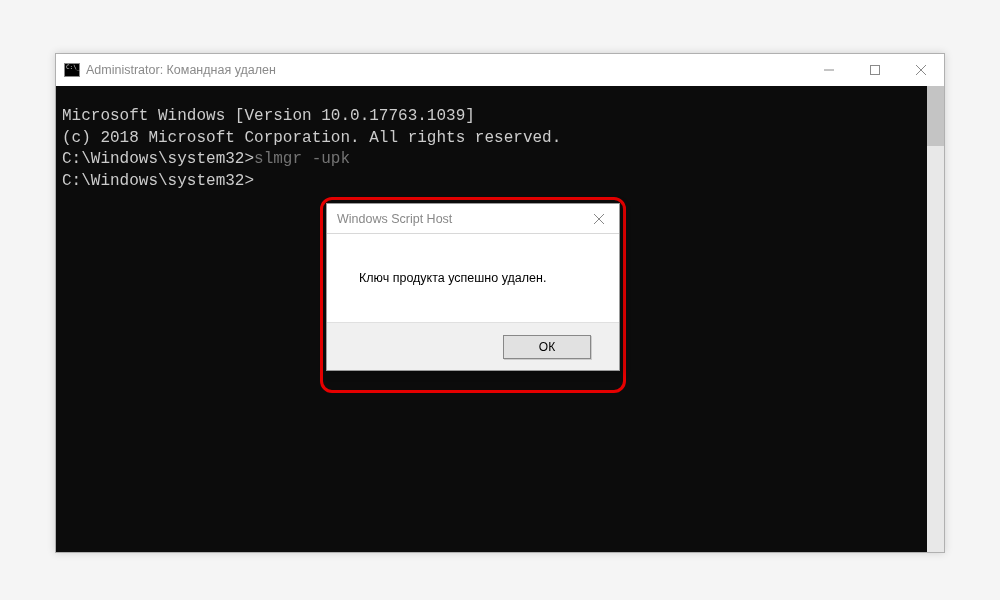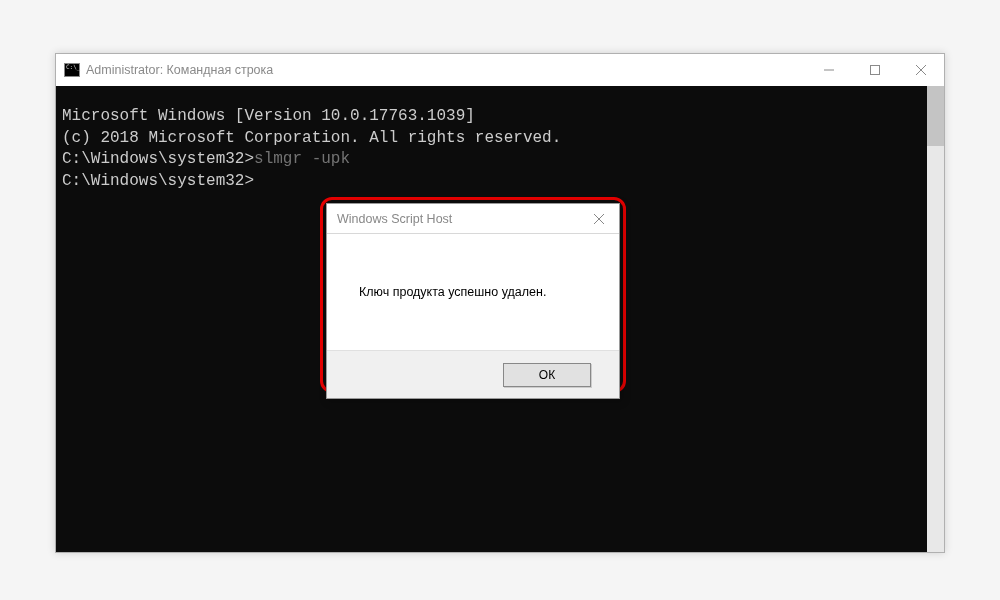--- a/index.html
+++ b/index.html
@@ -99,21 +99,21 @@
       border-radius: 12px;
       background: transparent;
       pointer-events: none;
       z-index: 5;
     }
     .dialog {
       position: absolute;
       left: 326px;
       top: 203px;
       width: 294px;
-      height: 196px;
+      height: 168px;
       background: #f0f0f0;
       border: 1px solid #9a9a9a;
       box-shadow: 2px 2px 8px rgba(0,0,0,0.3);
       z-index: 10;
       display: flex;
       flex-direction: column;
     }
     .dialog-titlebar {
       height: 30px;
       background: #fff;
@@ -163,21 +163,21 @@
     }
     .term-line { display: block; }
     .prompt-with-cmd .cmd { color: #737373; }
   </style>
 </head>
 <body>
 
 <div class="window">
   <div class="titlebar">
     <span class="titlebar-icon"></span>
-    <span class="titlebar-title">Administrator: Командная строка</span>
+    <span class="titlebar-title">Administrator: Командная удален</span>
     <div class="win-controls">
       <div class="win-btn">
         <svg width="10" height="10" viewBox="0 0 10 10">
             <line x1="0" y1="5" x2="10" y2="5"></line>
           </svg>
       </div>
       <div class="win-btn">
         <svg width="10" height="10" viewBox="0 0 10 10">
             <rect x="0.5" y="0.5" width="9" height="9"></rect>
           </svg>

